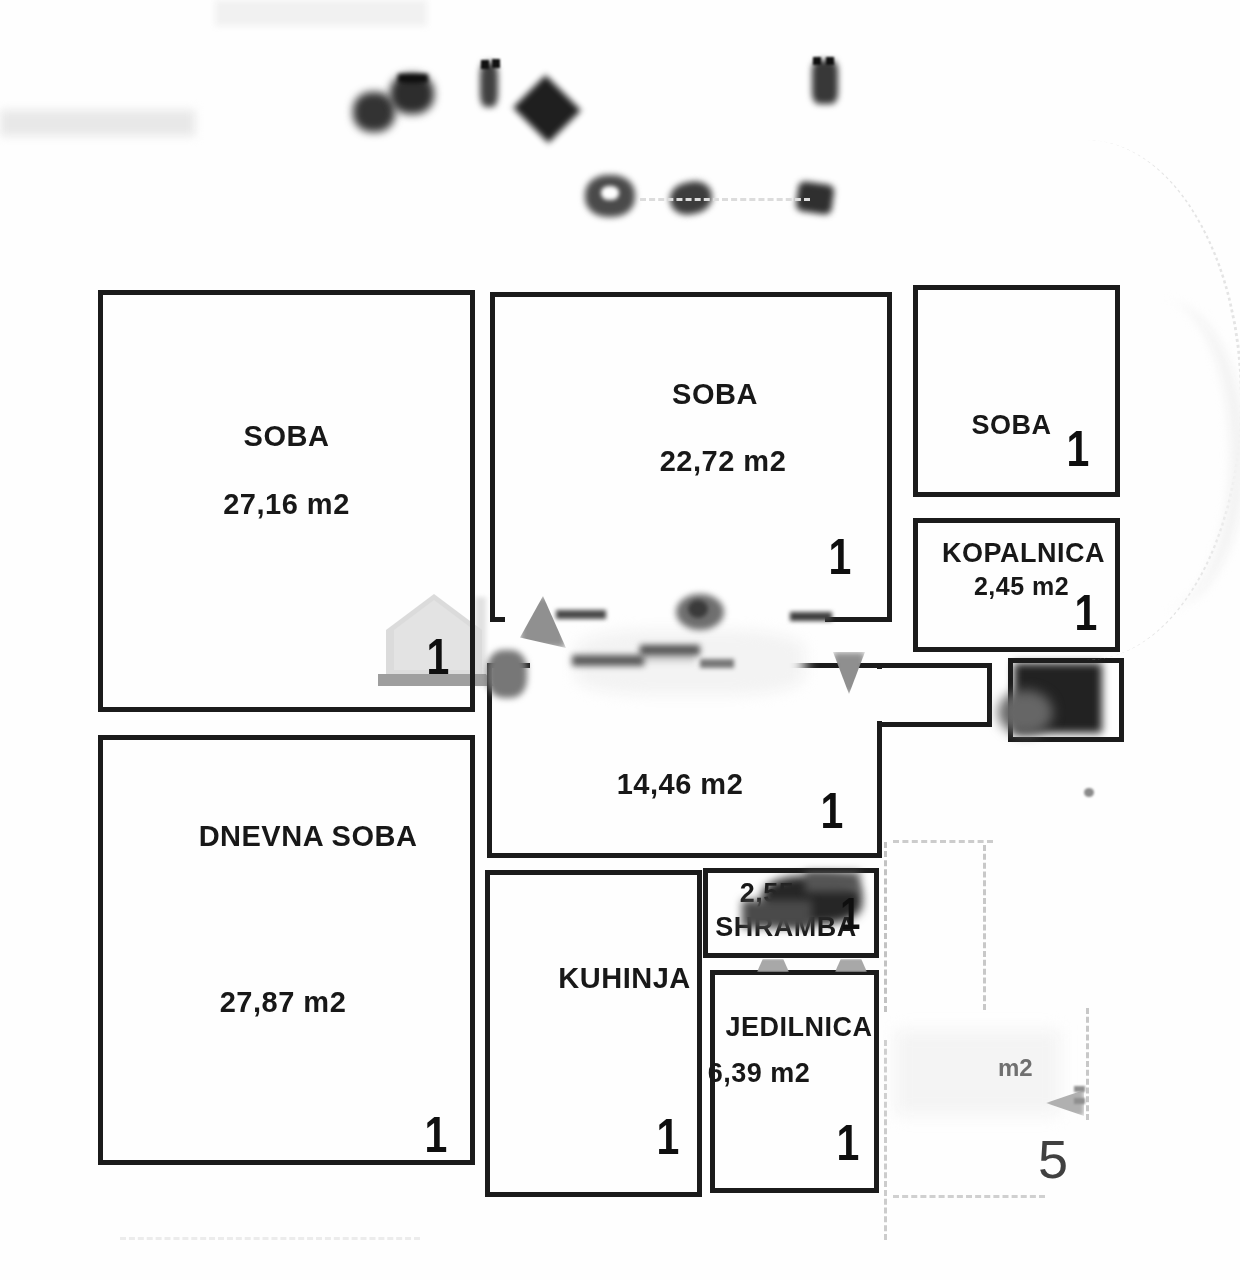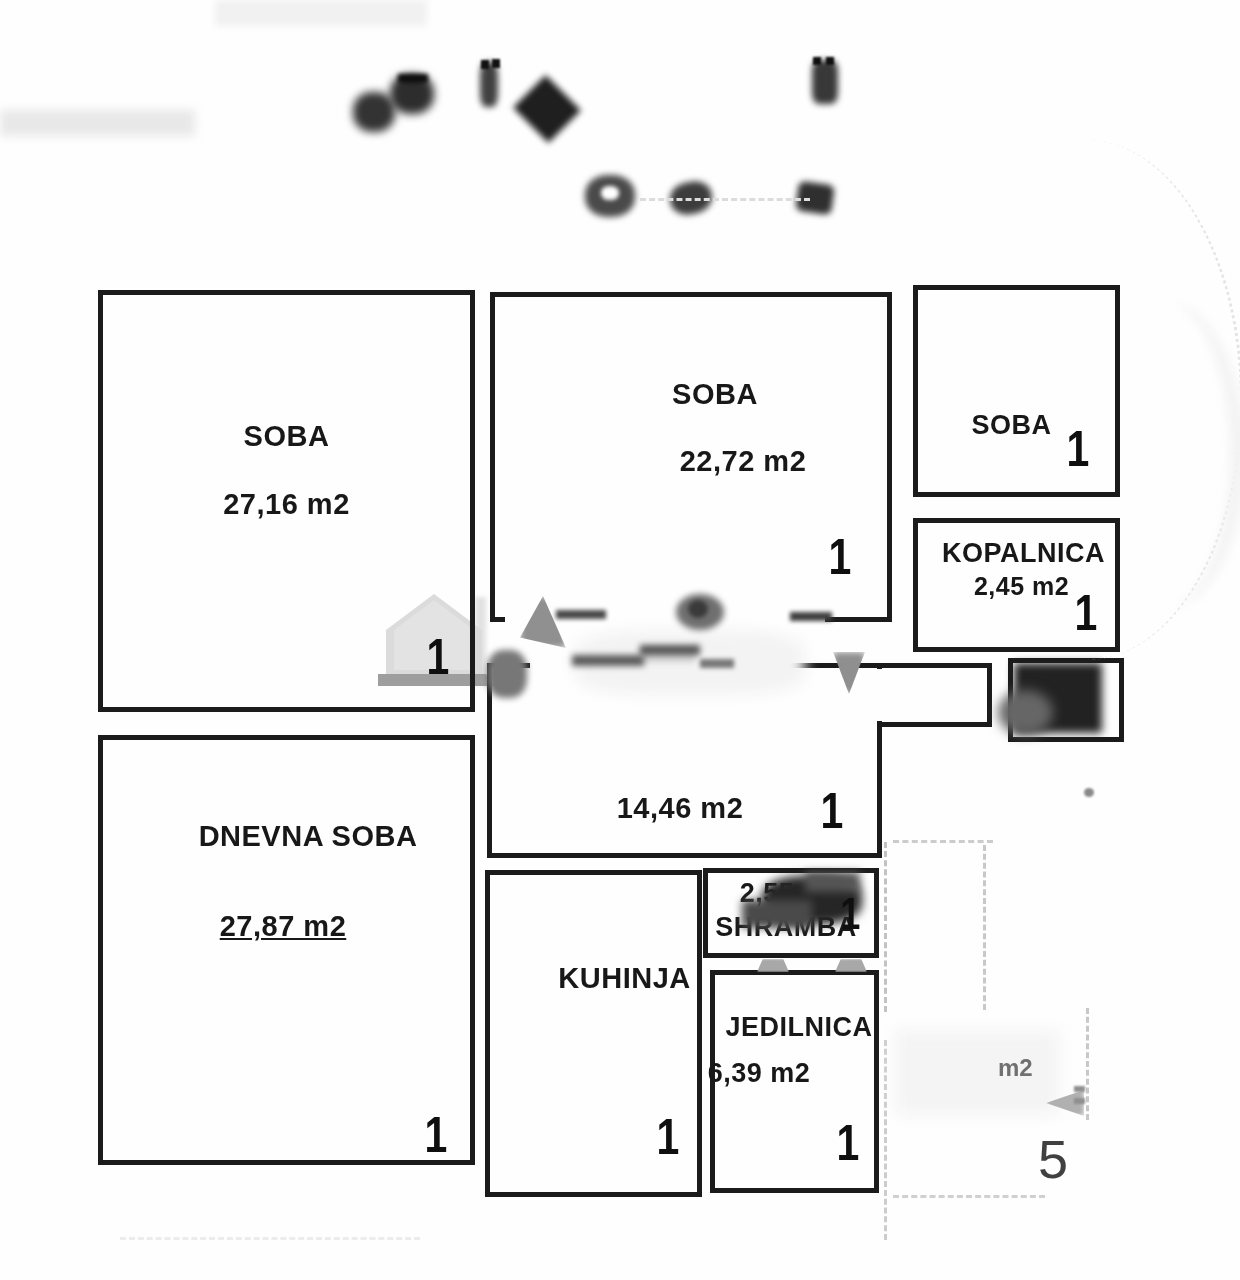--- a/index.html
+++ b/index.html
@@ -21,28 +21,28 @@
   #w-kuhinja   {left:485px; top:870px; width:217px; height:327px;}
   #w-shramba   {left:703px; top:868px; width:176px; height:90px;}
   #w-jedilnica {left:710px; top:970px; width:169px; height:223px;}
   
   .lbl{position:absolute;text-align:center;font-weight:700;color:#181818;z-index:6;
        letter-spacing:.5px;filter:blur(.4px);white-space:nowrap;}
   .f29{font-size:29px;} .f27{font-size:27px;} .f25{font-size:25px;}
   #t-soba1-name {left:98px; top:420px; width:377px;}
   #t-soba1-area {left:98px; top:488px; width:377px;}
   #t-soba2-name {left:515px;top:378px; width:400px;}
-  #t-soba2-area {left:543px;top:445px; width:400px;text-align:center;}
+  #t-soba2-area {left:523px;top:445px; width:400px;text-align:center;}
   #t-soba3-area {left:913px;top:372px; width:207px;}
   #t-soba3-name {left:908px;top:410px; width:207px;}
   #t-kopalnica-name{left:920px;top:538px;width:207px;}
   #t-kopalnica-area{left:918px;top:572px;width:207px;}
-  #t-hodnik-area{left:560px;top:792px;width:240px;}
+  #t-hodnik-area{left:560px;top:768px;width:240px;}
   #t-dnevna-name{left:98px; top:820px; width:420px;}
-  #t-dnevna-area{left:98px; top:910px; width:370px;text-decoration:underline;}
+  #t-dnevna-area{left:98px; top:986px; width:370px;}
   #t-kuhinja-name{left:516px;top:962px;width:217px;}
   #t-kuhinja-area{left:490px;top:1018px;width:217px;}
   #t-shramba-area{left:703px;top:878px;width:176px;}
   #t-shramba-name{left:698px;top:912px;width:176px;}
   #t-jedilnica-name{left:710px;top:1012px;width:178px;}
   #t-jedilnica-area{left:670px;top:1058px;width:178px;}
   
   .mark{position:absolute;font-weight:700;font-size:50px;color:#0f0f0f;z-index:7;
         transform:scaleX(.82);filter:blur(.3px);line-height:1;}
   #m-soba1    {left:424px;top:632px;}

